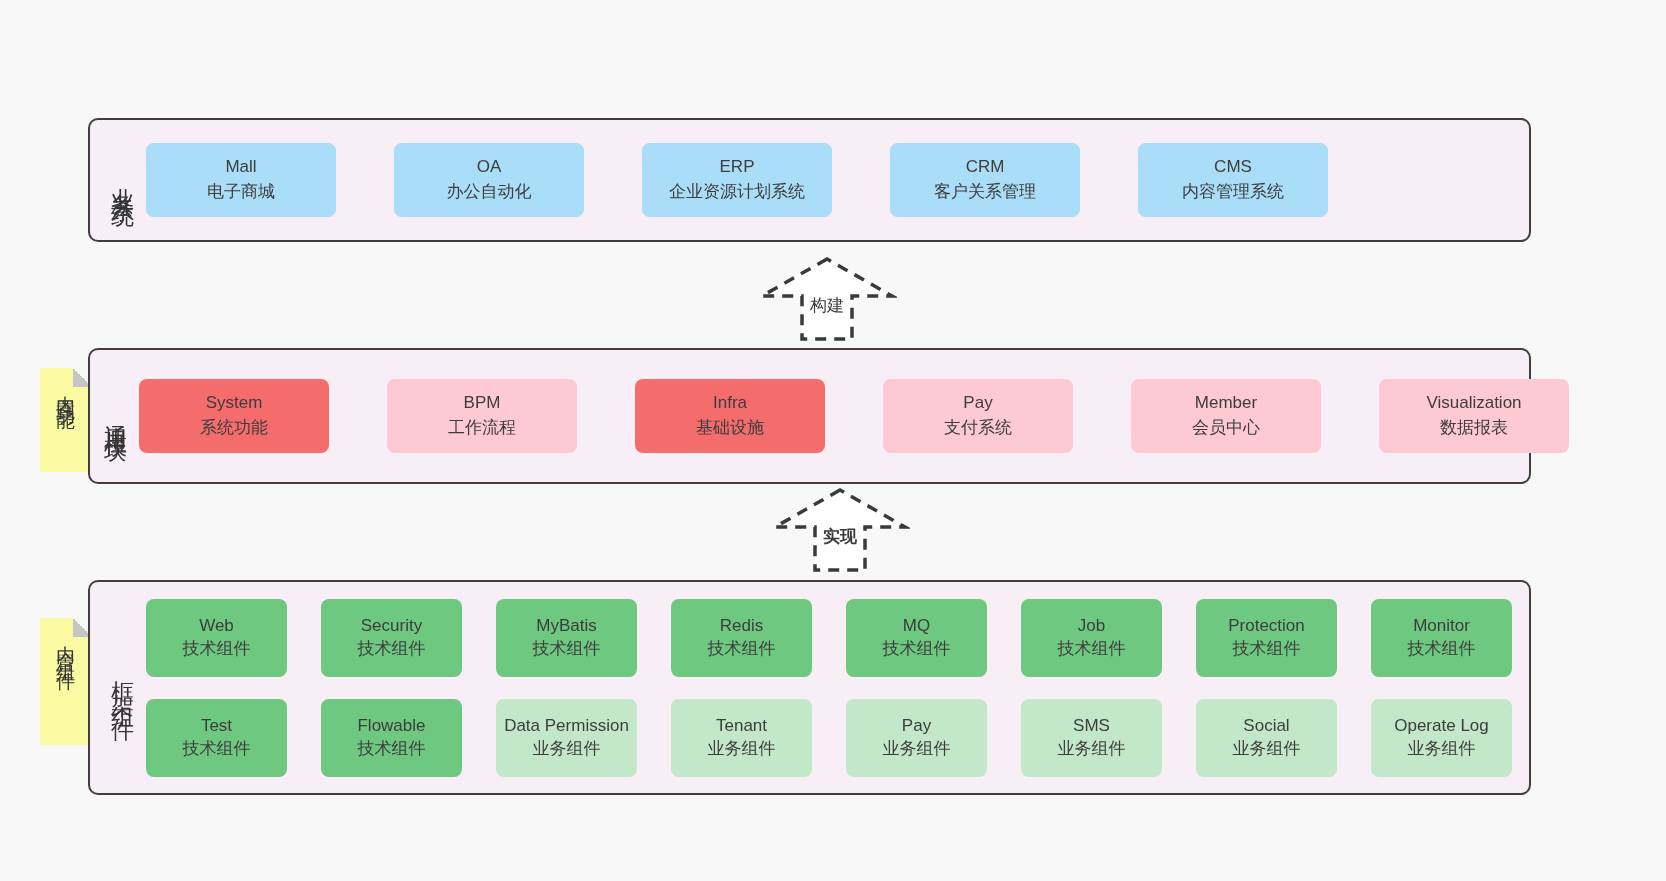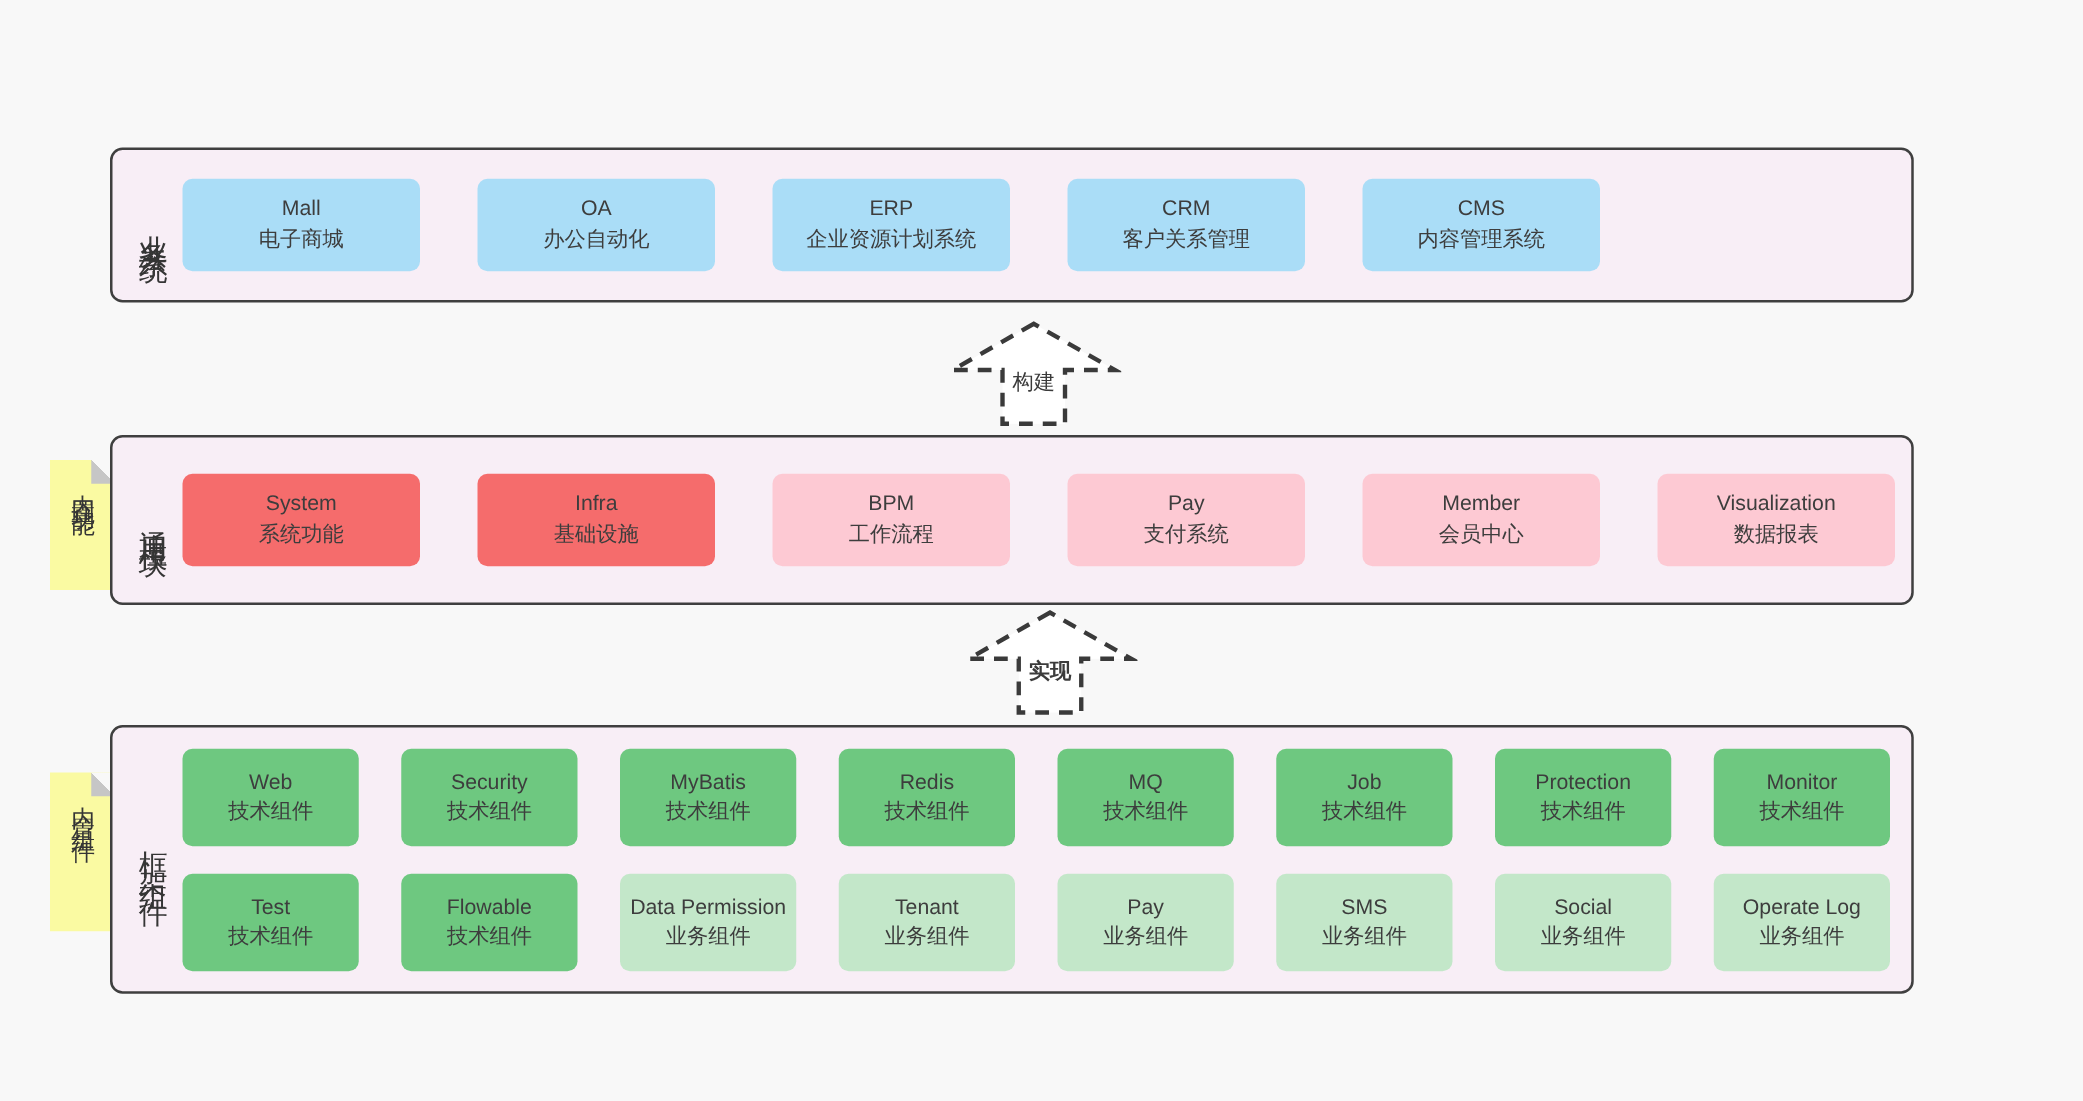--- a/index.html
+++ b/index.html
@@ -28,21 +28,21 @@
   .band-1{top:118px;height:124px;}
   .band-2{top:348px;height:136px;}
   .band-3{top:580px;height:215px;}
   .band-label{
     writing-mode:vertical-rl; text-orientation:upright;
     font-size:23px; color:#353535; line-height:1;
     margin-left:14px; width:30px; text-align:center;
     letter-spacing:5px;
   }
   .band-3 .band-label{letter-spacing:13px;}
-  .row{display:flex; gap:46px; margin-left:12px;}
+  .row{display:flex; gap:58px; margin-left:12px;}
   .rows{display:flex; flex-direction:column; gap:22px; margin-left:12px;}
   .row-sm{display:flex; gap:34px;}
   .box{
     border-radius:8px;
     display:flex; flex-direction:column;
     align-items:center; justify-content:center;
     text-align:center; font-size:17px; line-height:1.45;
     color:#3d3d3d;
   }
   .box-lg{width:190px;height:74px;}
@@ -123,27 +123,27 @@
   <div class="sticky-label">内置功能</div>
 </div>
 
 <div class="band band-2">
   <div class="band-label">通用模块</div>
   <div class="row">
     <div class="box box-lg red">
       <div>System</div>
       <div>系统功能</div>
     </div>
+    <div class="box box-lg pink">
+      <div>BPM</div>
+      <div>工作流程</div>
+    </div>
     <div class="box box-lg red">
       <div>Infra</div>
       <div>基础设施</div>
-    </div>
-    <div class="box box-lg pink">
-      <div>BPM</div>
-      <div>工作流程</div>
     </div>
     <div class="box box-lg pink">
       <div>Pay</div>
       <div>支付系统</div>
     </div>
     <div class="box box-lg pink">
       <div>Member</div>
       <div>会员中心</div>
     </div>
     <div class="box box-lg pink">

